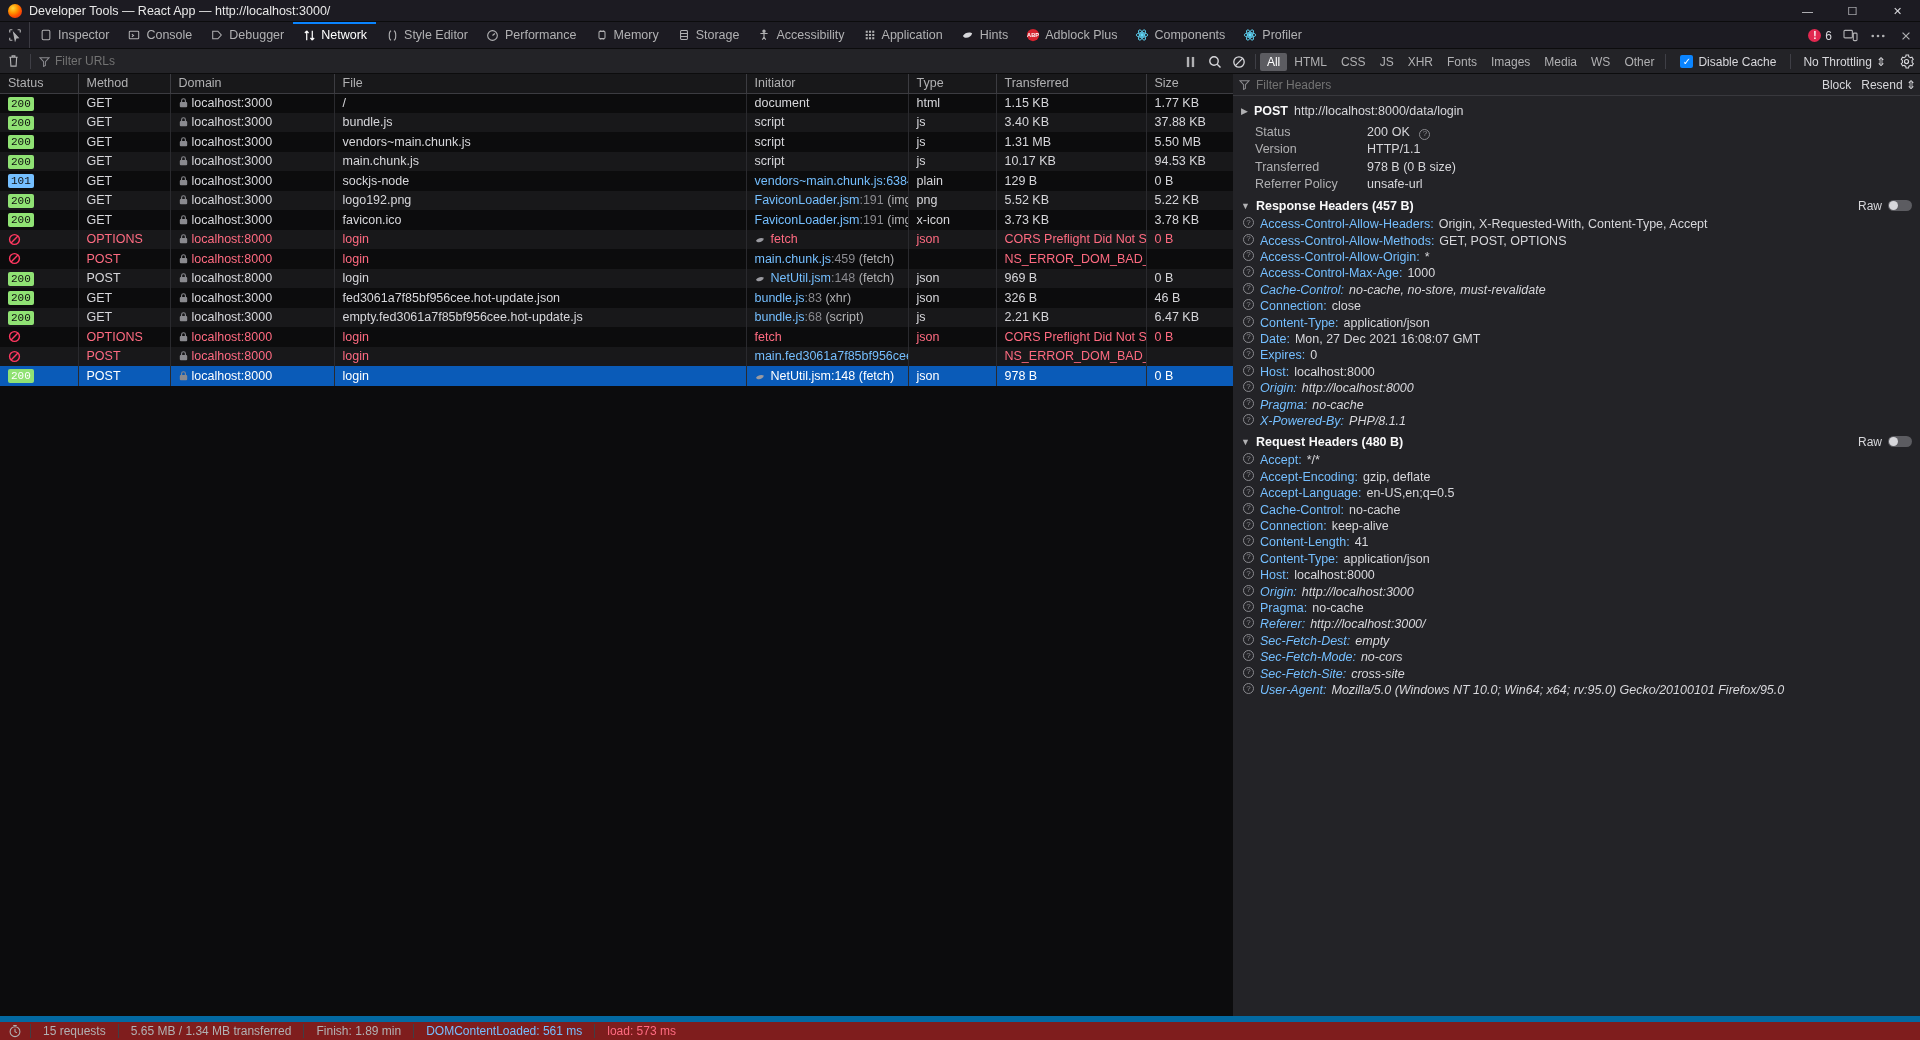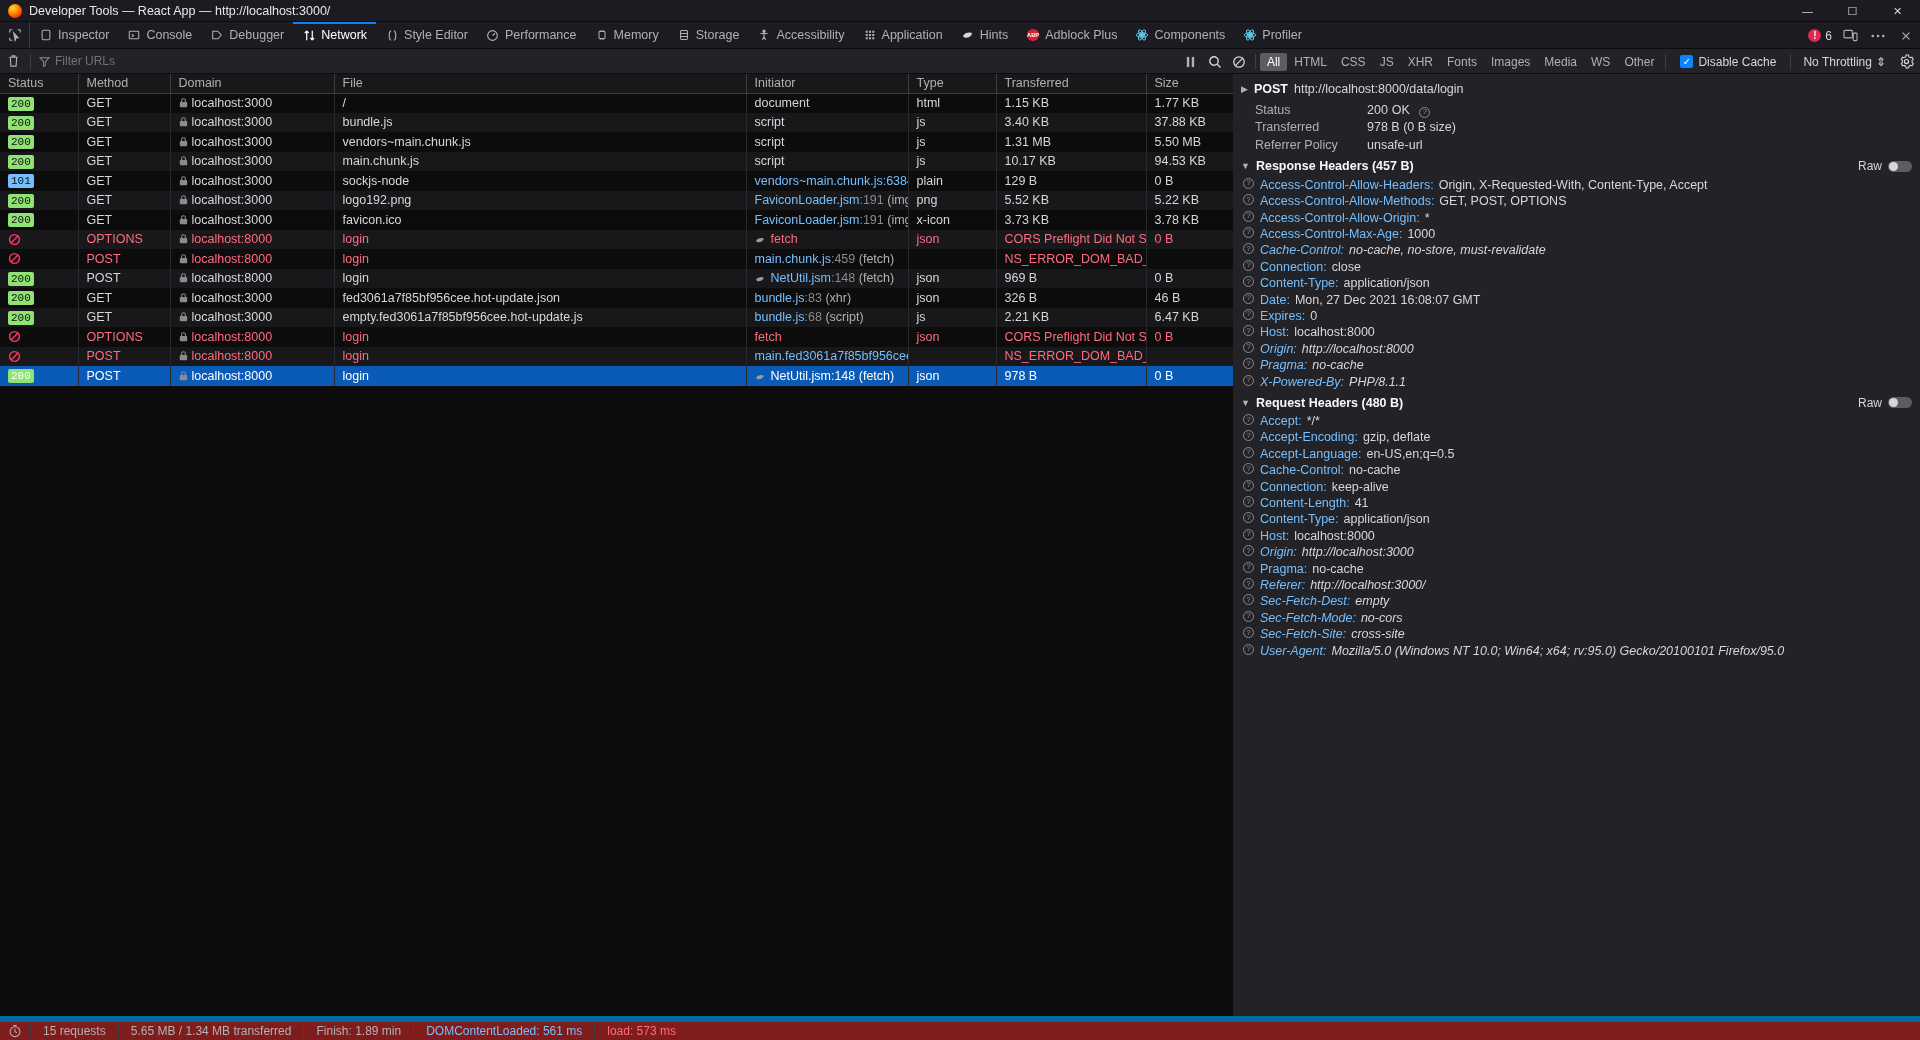--- a/index.html
+++ b/index.html
@@ -701,33 +701,47 @@
             <td>978 B</td>
             <td>0 B</td>
           </tr>
         </tbody>
     </table>
     <div class="empty-area"></div>
   </div>
 
   <div class="details">
 
+    <div class="hdr-filter-row">
+      <svg width="11" height="11" viewBox="0 0 12 12" fill="none" stroke="#8a8a8f" stroke-width="1.1">
+          <path d="M1 1.8h10l-4 4.4v4.2l-2 1V6.2z"></path>
+        </svg>
+      <span class="hdr-filter-txt">Filter Headers</span>
+      <div class="hdr-filter-right">
+        <span class="mini-btn">Block</span>
+        <span class="mini-btn"><span>Resend</span> ⇕</span>
+      </div>
+    </div>
 
     <div class="details-body">
       <div class="summary-row">
         <span class="twisty">▶</span>
         <span class="summary-method">POST</span>
         <span class="summary-url">http://localhost:8000/data/login</span>
       </div>
 
       <div class="kv">
         <span class="k">Status</span>
         <span class="v"><span class="green">200</span><span class="ok-txt">OK</span>
           <span class="qmark" style="margin-left:6px">?</span>
         </span>
+      </div>
+      <div class="kv">
+        <span class="k">Version</span>
+        <span class="v">HTTP/1.1</span>
       </div>
       <div class="kv">
         <span class="k">Transferred</span>
         <span class="v">978 B (0 B size)</span>
       </div>
       <div class="kv">
         <span class="k">Referrer Policy</span>
         <span class="v">unsafe-url</span>
       </div>
 

